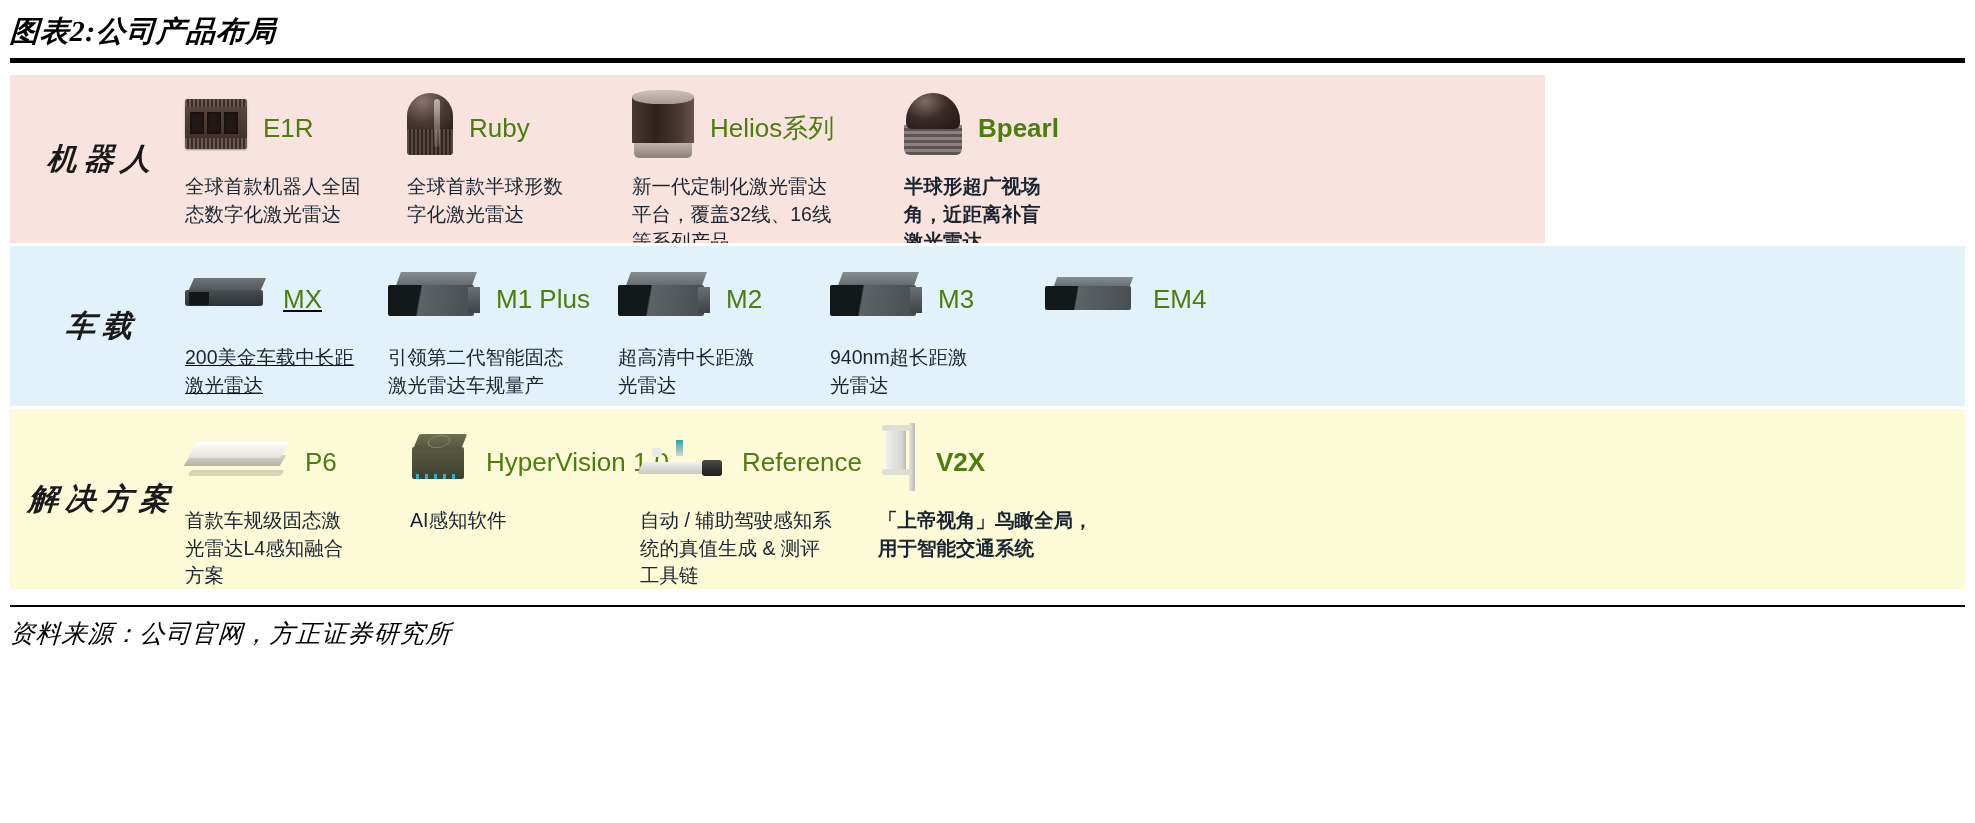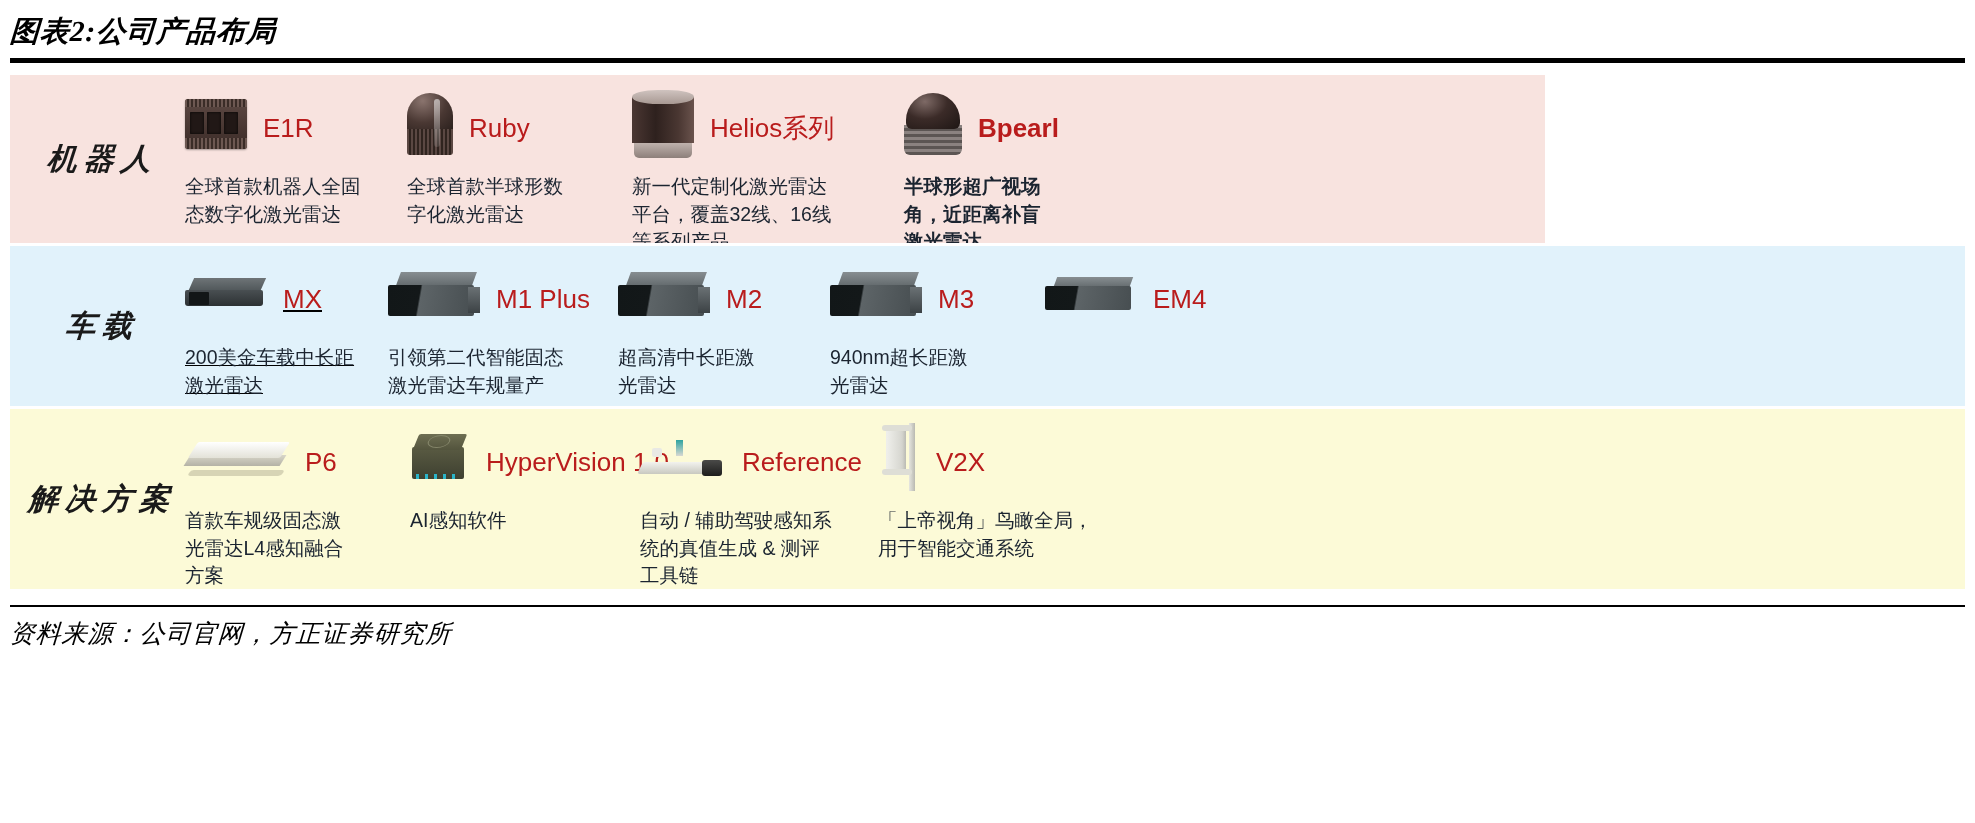--- a/index.html
+++ b/index.html
@@ -84,21 +84,21 @@
   .prod-img {
     flex: 0 0 auto;
     display: flex;
     align-items: flex-end;
     justify-content: center;
     position: relative;
   }
   .prod-name {
     font-family: "Liberation Sans", sans-serif;
     font-size: 26px;
-    color: #b91c1c;
+    color: #4d7c0f;
     white-space: nowrap;
     margin-left: 16px;
     margin-top: 8px;
   }
   .prod-desc {
     font-family: "Liberation Sans", sans-serif;
     font-size: 19.5px;
     line-height: 1.42;
     color: #1b2430;
     white-space: pre-line;
@@ -568,21 +568,21 @@
                 <div class="puck"></div>
               </div>
           </div>
           <div class="prod-name">Reference</div>
         </div>
         <div class="prod-desc">自动 / 辅助驾驶感知系
 统的真值生成 &amp; 测评
 工具链</div>
       </div>
 
-      <div class="prod" style="width:260px;">
+      <div class="prod" style="width:260px;font-weight:bold;">
         <div class="prod-head">
           <div class="prod-img">
             <div class="art art-v2x">
                 <div class="pole"></div>
                 <div class="panel"></div>
                 <div class="armtop"></div>
                 <div class="armbot"></div>
               </div>
           </div>
           <div class="prod-name">V2X</div>

